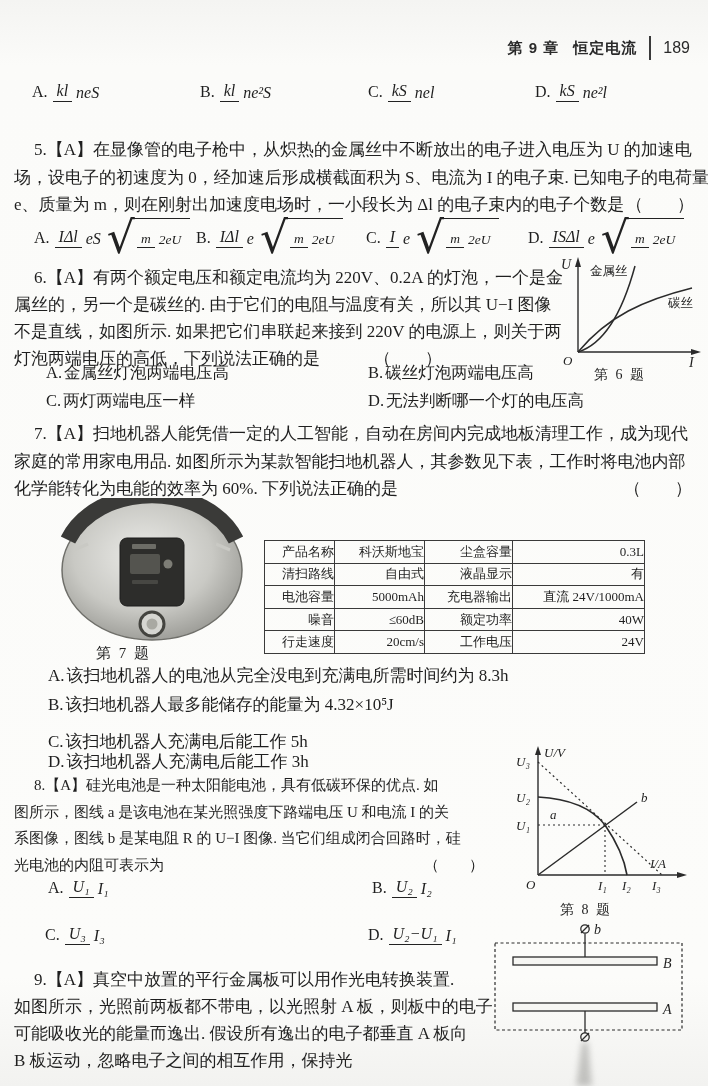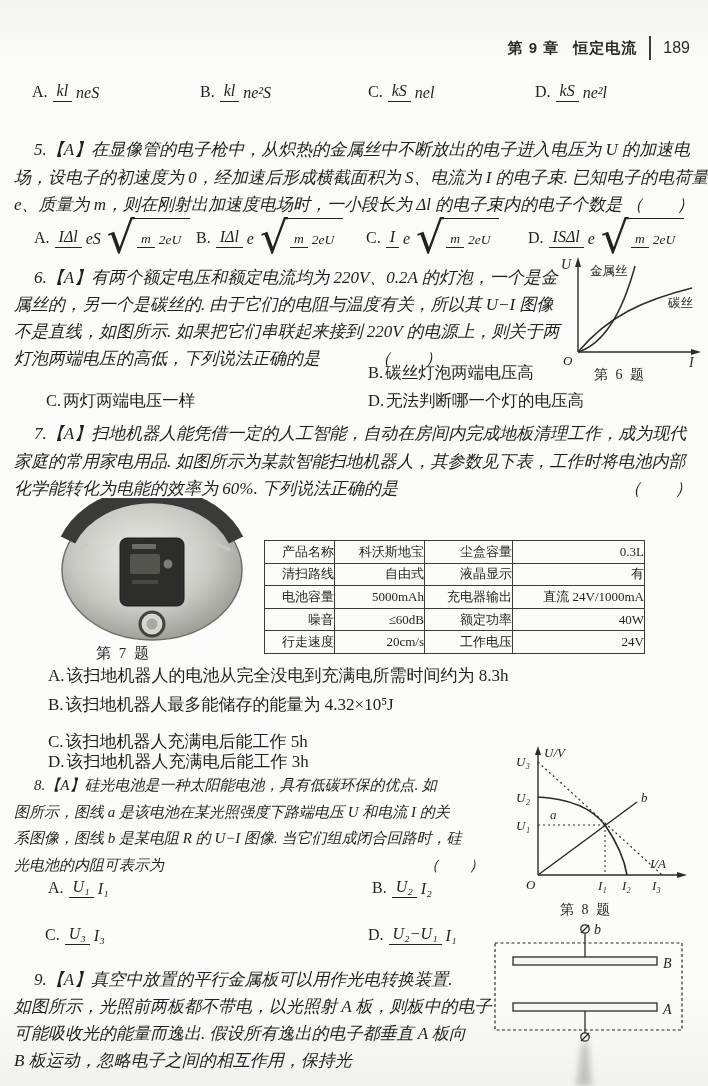--- a/index.html
+++ b/index.html
@@ -12,21 +12,21 @@
   .abs{position:absolute;}
   
   .header{top:36px;right:18px;display:flex;align-items:center;
     font-family:"Liberation Sans","DejaVu Sans",sans-serif;font-size:15px;color:#2a2a2a;}
   .header .chap{font-weight:bold;letter-spacing:1px;}
   .header .sect{font-weight:bold;margin-left:14px;letter-spacing:1px;}
   .header .bar{width:2px;height:24px;background:#3a3a3a;margin:0 12px;}
   .header .pg{font-size:16px;}
   
   .pblock{left:14px;font-size:17px;line-height:27.5px;white-space:nowrap;}
-  .pline{display:flex;font-style:italic;}
+  .pline{display:flex;}
   .indent{text-indent:20px;}
   .paren{margin-left:auto;}
   
   .topt{font-size:16.5px;white-space:nowrap;}
   .topt .olabel{margin-right:2px;}
   
   .opt{display:flex;align-items:center;font-size:16px;}
   .olabel{font-style:normal;margin-right:5px;}
   .frac{display:inline-flex;flex-direction:row;align-items:center;font-style:italic;line-height:1.15;}
   .frac .fnum{padding:0 4px 1px;border-bottom:1.4px solid #222;}
@@ -176,20 +176,21 @@
     <path d="M22,100 C 48,92 66,62 79,14" fill="none" stroke="#2b2b2b" stroke-width="1.5"></path>
     <path d="M22,100 C 52,64 88,48 136,36" fill="none" stroke="#2b2b2b" stroke-width="1.5"></path>
     <text x="5" y="17" font-size="14" class="mtxt">U</text>
     <text x="133" y="115" font-size="14" class="mtxt">I</text>
     <text x="7" y="113" font-size="13" class="mtxt">O</text>
     <text x="34" y="23" font-size="12.5">金属丝</text>
     <text x="112" y="55" font-size="12.5">碳丝</text>
     <text x="38" y="127" font-size="14" letter-spacing="2">第 6 题</text>
   </svg>
 
+  <div class="abs topt" style="left:46px;top:362px"><span class="olabel">A.</span><span>金属丝灯泡两端电压高</span></div>
   <div class="abs topt" style="left:368px;top:362px"><span class="olabel">B.</span><span>碳丝灯泡两端电压高</span></div>
   <div class="abs topt" style="left:46px;top:390px"><span class="olabel">C.</span><span>两灯两端电压一样</span></div>
   <div class="abs topt" style="left:368px;top:390px"><span class="olabel">D.</span><span>无法判断哪一个灯的电压高</span></div>
 
   <div class="abs pblock" style="top:420px;width:684px">
     <div class="pline indent">7.【A】扫地机器人能凭借一定的人工智能，自动在房间内完成地板清理工作，成为现代</div>
     <div class="pline">家庭的常用家电用品. 如图所示为某款智能扫地机器人，其参数见下表，工作时将电池内部</div>
     <div class="pline">
       <span>化学能转化为电能的效率为 60%. 下列说法正确的是</span>
       <span class="paren" style="margin-right:6px">（　　）</span>

